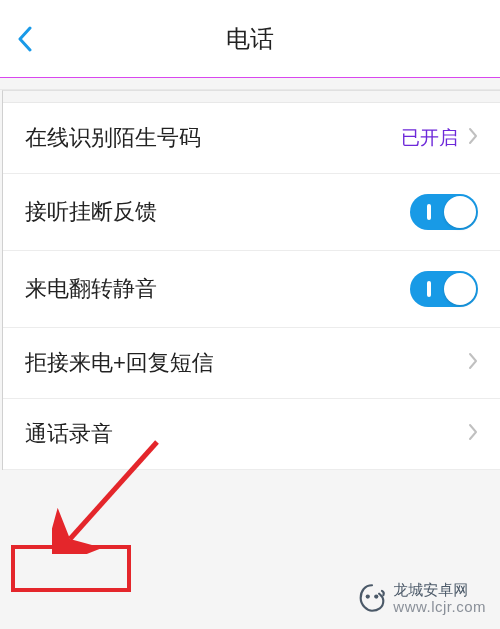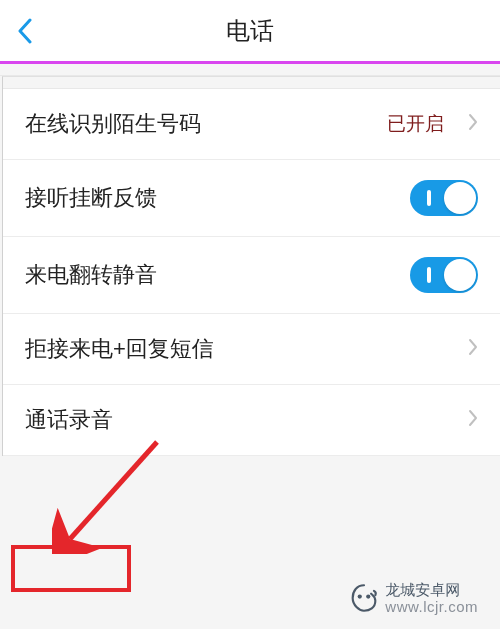--- a/index.html
+++ b/index.html
@@ -9,26 +9,26 @@
     }
     body {
       width: 500px;
       height: 629px;
       background: #f5f5f5;
       font-family: -apple-system, "PingFang SC", "Microsoft YaHei", sans-serif;
       position: relative;
       overflow: hidden;
     }
     .header {
-      height: 64px;
+      height: 78px;
       background: #fff;
       display: flex;
       align-items: center;
       position: relative;
-      border-bottom: 3px solid #d946ef;
+      border-bottom: 1px solid #d946ef;
     }
     .back-btn {
       width: 50px;
       height: 64px;
       display: flex;
       align-items: center;
       justify-content: center;
       color: #1a9ae8;
     }
     .back-btn svg {
@@ -62,22 +62,22 @@
       justify-content: space-between;
       background: #fff;
       border-bottom: 1px solid #ececec;
     }
     .row-label {
       font-size: 22px;
       color: #222;
     }
     .row-value {
       font-size: 19px;
-      color: #7f1d1d;
-      margin-right: 24px;
+      color: #6d28d9;
+      margin-right: 10px;
     }
     .right-group {
       display: flex;
       align-items: center;
     }
     .chevron {
       color: #c0c0c0;
     }
     .chevron svg {
       width: 10px;
@@ -121,21 +121,21 @@
     .arrow-svg {
       position: absolute;
       left: 52px;
       top: 434px;
       width: 120px;
       height: 120px;
       pointer-events: none;
     }
     .watermark {
       position: absolute;
-      right: 22px;
+      right: 14px;
       bottom: 14px;
       display: flex;
       align-items: flex-start;
       gap: 4px;
     }
     .wm-icon {
       width: 34px;
       height: 34px;
     }
     .wm-text {

